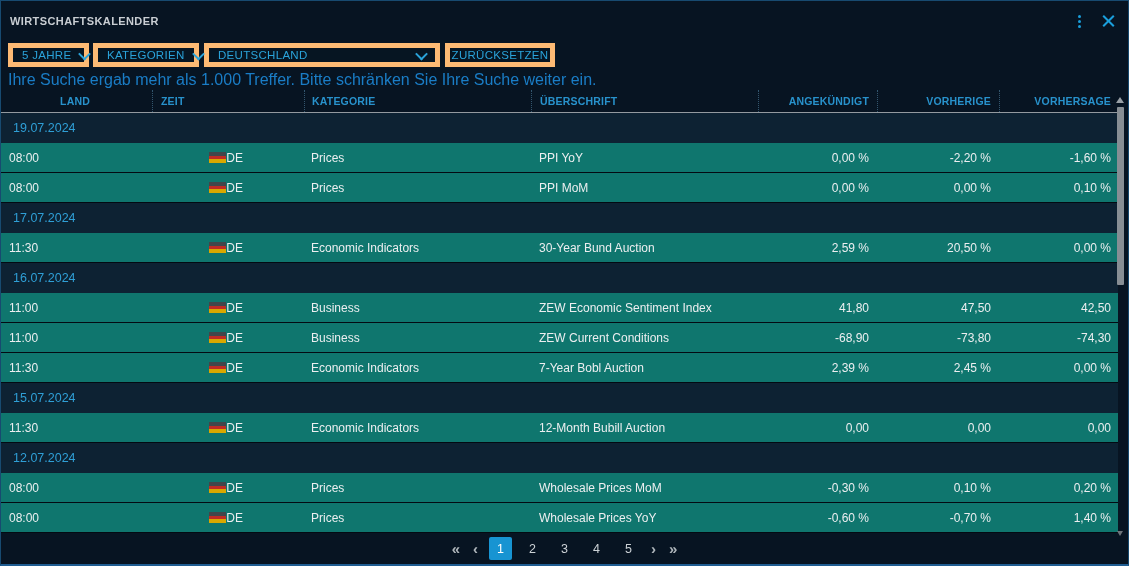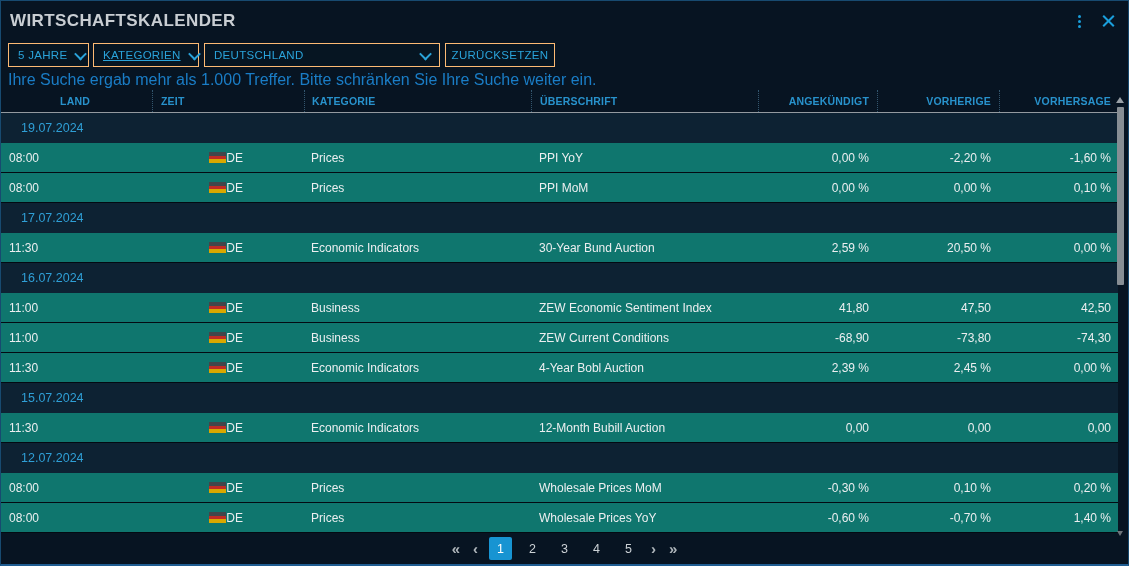--- a/index.html
+++ b/index.html
@@ -3,37 +3,37 @@
 <meta charset="utf-8">
 <style>
   html,body{margin:0;padding:0;background:#000;}
   body{width:1129px;height:566px;position:relative;font-family:"Liberation Sans",sans-serif;
        -webkit-font-smoothing:antialiased;}
   .widget{position:absolute;inset:0;background:#071422;border:1px solid #174a70;
           border-bottom:2px solid #1f5d92;box-sizing:border-box;display:flex;flex-direction:column;overflow:hidden;}
 
   
   .titlebar{height:40px;display:flex;align-items:center;justify-content:space-between;padding:0 12px 0 9px;flex:0 0 auto;}
-  .title{color:#c9ced3;font-size:17px;font-weight:bold;letter-spacing:.4px;}
+  .title{color:#c9ced3;font-size:11px;font-weight:bold;letter-spacing:.4px;}
   .tb-icons{display:flex;align-items:center;gap:18px;}
   .kebab{display:flex;flex-direction:column;gap:2px;cursor:pointer;padding:2px;}
   .kebab i{width:3px;height:3px;border-radius:50%;background:#1a9fdc;display:block;}
   .xicon{position:relative;width:15px;height:15px;cursor:pointer;}
   .xicon::before,.xicon::after{content:"";position:absolute;left:0;top:6.5px;width:15px;height:2px;background:#1a9fdc;}
   .xicon::before{transform:rotate(45deg);} .xicon::after{transform:rotate(-45deg);}
 
   
   .filterbar{height:28px;display:flex;align-items:center;gap:4px;padding:0 7px;flex:0 0 auto;}
-  .fbtn{height:24px;box-sizing:border-box;border:1px solid #fdba74;color:#2aa3da;background:rgba(6,22,36,.4);
+  .fbtn{height:24px;box-sizing:border-box;border:5px solid #fdba74;color:#2aa3da;background:rgba(6,22,36,.4);
         font-size:11.5px;font-family:"Liberation Sans",sans-serif;letter-spacing:.3px;display:flex;align-items:center;
         padding:0 9px;cursor:pointer;white-space:nowrap;}
   .chev{width:7px;height:7px;border-right:2px solid #2aa3da;border-bottom:2px solid #2aa3da;
         transform:rotate(45deg) translate(-1px,-1px);margin-left:9px;flex:0 0 auto;}
   .w-period{width:81px;justify-content:space-between;}
-  .w-cat{width:106px;justify-content:space-between;margin-left:0;text-decoration:underline;}
+  .w-cat{width:106px;justify-content:space-between;margin-left:0;}
   .w-country{width:236px;justify-content:space-between;margin-left:1px;}
   .w-reset{width:110px;justify-content:center;margin-left:1px;}
 
   
   .notice{height:21px;display:flex;align-items:center;padding:0 7px;color:#1a7dc6;font-size:16px;flex:0 0 auto;}
 
   
   .thead{height:23px;display:flex;align-items:center;width:1117px;border-bottom:1px solid #939aa0;
          flex:0 0 auto;box-sizing:border-box;}
   .hcell{box-sizing:border-box;color:#2892cc;font-size:10.5px;font-weight:bold;letter-spacing:.2px;height:100%;
@@ -43,21 +43,21 @@
   .h-land{width:151px;justify-content:flex-end;padding-right:62px;}
   .h-cat{width:227px;padding-left:7px;}
   .h-title{width:227px;padding-left:8px;}
   .h-ann{width:119px;justify-content:flex-end;padding-right:8px;}
   .h-prev{width:122px;justify-content:flex-end;padding-right:8px;}
   .h-fore{width:119px;justify-content:flex-end;padding-right:7px;}
 
   
   .tbody{flex:0 0 auto;}
   .row{display:flex;height:30px;align-items:center;width:1117px;box-sizing:border-box;}
-  .date-row{background:#0d2233;color:#2f9fd6;font-size:12.5px;padding-left:20px;}
+  .date-row{background:#0d2233;color:#2f9fd6;font-size:12.5px;padding-left:12px;}
   .data-row{background:#0f766e;border-bottom:1px solid #030a12;color:#eceef0;font-size:12px;cursor:default;}
   .cell{box-sizing:border-box;height:100%;display:flex;align-items:center;overflow:hidden;white-space:nowrap;}
   .c-time{width:152px;padding-left:8px;}
   .c-land{width:151px;justify-content:flex-end;padding-right:61px;}
   .c-cat{width:227px;padding-left:7px;}
   .c-title{width:227px;padding-left:8px;}
   .c-ann{width:119px;justify-content:flex-end;padding-right:8px;}
   .c-prev{width:122px;justify-content:flex-end;padding-right:8px;}
   .c-fore{width:119px;justify-content:flex-end;padding-right:7px;}
   .flag{width:17px;height:11px;flex:0 0 auto;
@@ -190,21 +190,21 @@
         <div class="cell c-prev">-73,80</div>
         <div class="cell c-fore">-74,30</div>
       </div>
       <div class="row data-row">
         <div class="cell c-time">11:30</div>
         <div class="cell c-land">
           <span class="flag"></span>
           <span>DE</span>
         </div>
         <div class="cell c-cat">Economic Indicators</div>
-        <div class="cell c-title">4-Year Bobl Auction</div>
+        <div class="cell c-title">7-Year Bobl Auction</div>
         <div class="cell c-ann">2,39 %</div>
         <div class="cell c-prev">2,45 %</div>
         <div class="cell c-fore">0,00 %</div>
       </div>
       <div class="row date-row">15.07.2024</div>
       <div class="row data-row">
         <div class="cell c-time">11:30</div>
         <div class="cell c-land">
           <span class="flag"></span>
           <span>DE</span>

